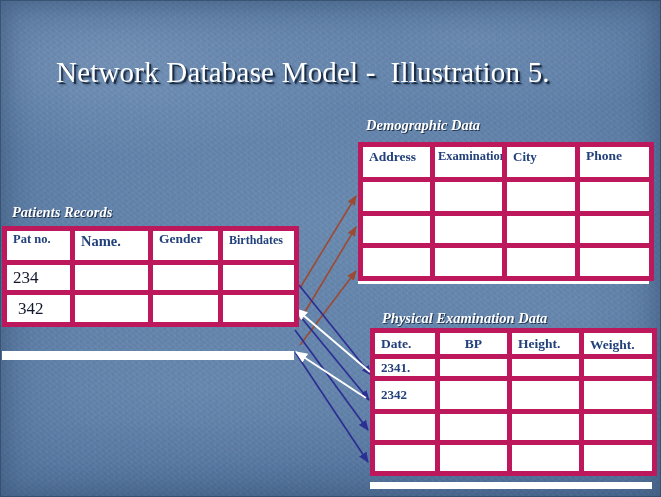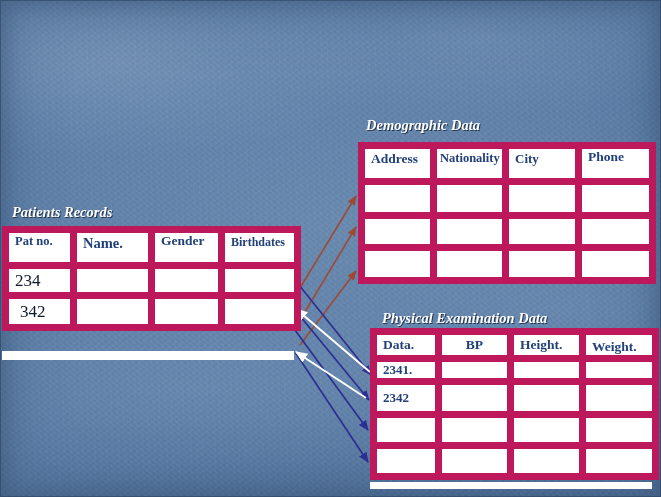--- a/index.html
+++ b/index.html
@@ -72,21 +72,21 @@
   }
 
   table.grid {
     position: absolute;
     border-collapse: collapse;
     background: #ffffff;
     table-layout: fixed;
     z-index: 5;
   }
   table.grid td {
-    border: 7px solid #be185d;
+    border: 5px solid #be185d;
     color: #22407a;
     font-weight: bold;
     padding: 0 6px;
     overflow: hidden;
     white-space: nowrap;
   }
   table.grid tr.hdr td { font-size: 12.5px; }
   table.grid td.vtop    { vertical-align: top;    padding-top: 2px; }
   table.grid td.vmid    { vertical-align: middle; }
   table.grid td.vbot    { vertical-align: bottom; padding-bottom: 13px; }
@@ -154,20 +154,21 @@
       <line x1="295" y1="330" x2="368" y2="430" marker-end="url(#ah-blue)"></line>
       <line x1="295" y1="352" x2="368" y2="462" marker-end="url(#ah-blue)"></line>
     </g>
 
     <g stroke="#ffffff" stroke-width="2" fill="none">
       <line x1="370" y1="372" x2="296" y2="309" marker-end="url(#ah-white)"></line>
       <line x1="366" y1="398" x2="296" y2="352" marker-end="url(#ah-white)"></line>
     </g>
   </svg>
 
+  <div class="title">Network Database Model -  Illustration 5.</div>
 
   <div class="tbl-title" style="left:12px; top:204px;">Patients Records</div>
 
   <table class="grid" id="patients-records-table" style="left:2px; top:226px; width:292px;">
     <colgroup>
         <col style="width:68px">
         <col style="width:78px">
         <col style="width:70px">
         <col style="width:76px">
       </colgroup>
@@ -200,21 +201,21 @@
   <table class="grid" id="demographic-table" style="left:358px; top:142px; width:291px;">
     <colgroup>
         <col style="width:72px">
         <col style="width:72px">
         <col style="width:73px">
         <col style="width:74px">
       </colgroup>
     <tbody>
       <tr class="hdr" style="height:35px;">
         <td class="vtop" style="font-size:13.5px;">Address</td>
-        <td class="vtop" style="font-size:12.5px;padding:2px 2px 0 3px;">Nationality</td>
+        <td class="vtop" style="font-size:12.5px;padding:2px 2px 0 3px;">Examination</td>
         <td class="vtop" style="font-size:13px;">City</td>
         <td class="vbot" style="font-size:13.5px;">Phone</td>
       </tr>
       <tr style="height:34px;">
         <td></td>
         <td></td>
         <td></td>
         <td></td>
       </tr>
       <tr style="height:32px;">
@@ -237,21 +238,21 @@
 
   <table class="grid" id="physical-exam-table" style="left:370px; top:328px; width:282px;">
     <colgroup>
         <col style="width:65px">
         <col style="width:72px">
         <col style="width:72px">
         <col style="width:73px">
       </colgroup>
     <tbody>
       <tr class="hdr" style="height:26px;">
-        <td class="vmid" style="font-size:13.5px;">Data.</td>
+        <td class="vmid" style="font-size:13.5px;">Date.</td>
         <td class="vmid" style="font-size:13.5px;text-align:center;">BP</td>
         <td class="vmid" style="font-size:13.5px;">Height.</td>
         <td class="vtop" style="font-size:13.5px;padding-top:4px;">Weight.</td>
       </tr>
       <tr style="height:22px;">
         <td class="val">2341.</td>
         <td class="val"></td>
         <td class="val"></td>
         <td class="val"></td>
       </tr>

